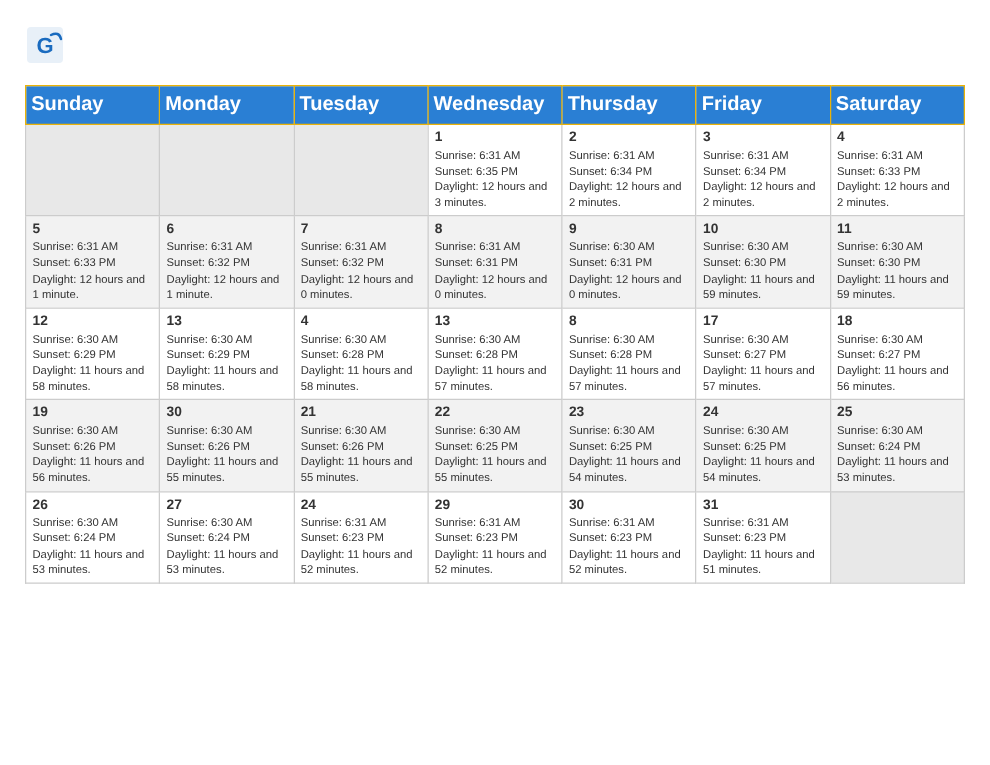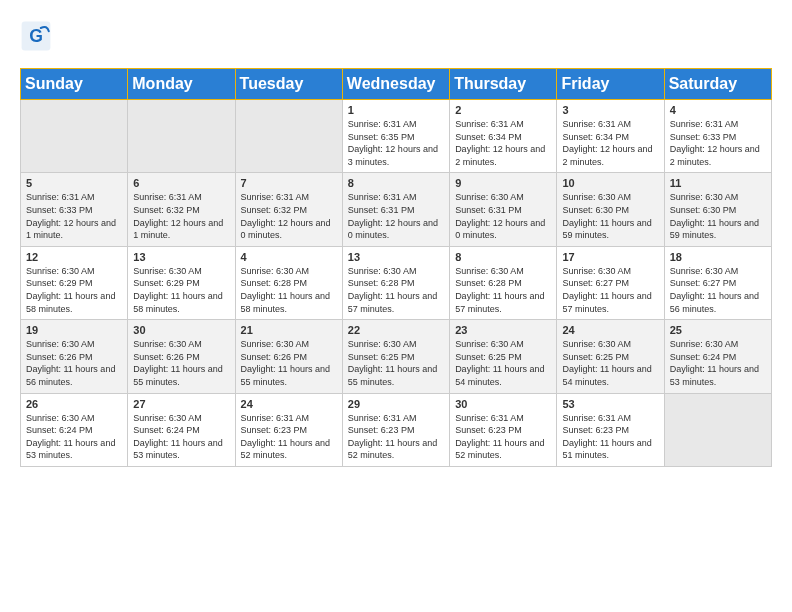--- a/index.html
+++ b/index.html
@@ -249,19 +249,19 @@
         </td>
         <td>
           <span class="day-number">29</span>
           <div class="day-info">Sunrise: 6:31 AM<br>Sunset: 6:23 PM<br>Daylight: 11 hours and 52 minutes.</div>
         </td>
         <td>
           <span class="day-number">30</span>
           <div class="day-info">Sunrise: 6:31 AM<br>Sunset: 6:23 PM<br>Daylight: 11 hours and 52 minutes.</div>
         </td>
         <td>
-          <span class="day-number">53</span>
+          <span class="day-number">31</span>
           <div class="day-info">Sunrise: 6:31 AM<br>Sunset: 6:23 PM<br>Daylight: 11 hours and 51 minutes.</div>
         </td>
         <td class="empty-cell"></td>
       </tr>
     </tbody>
 </table>
 
 </body></html>

